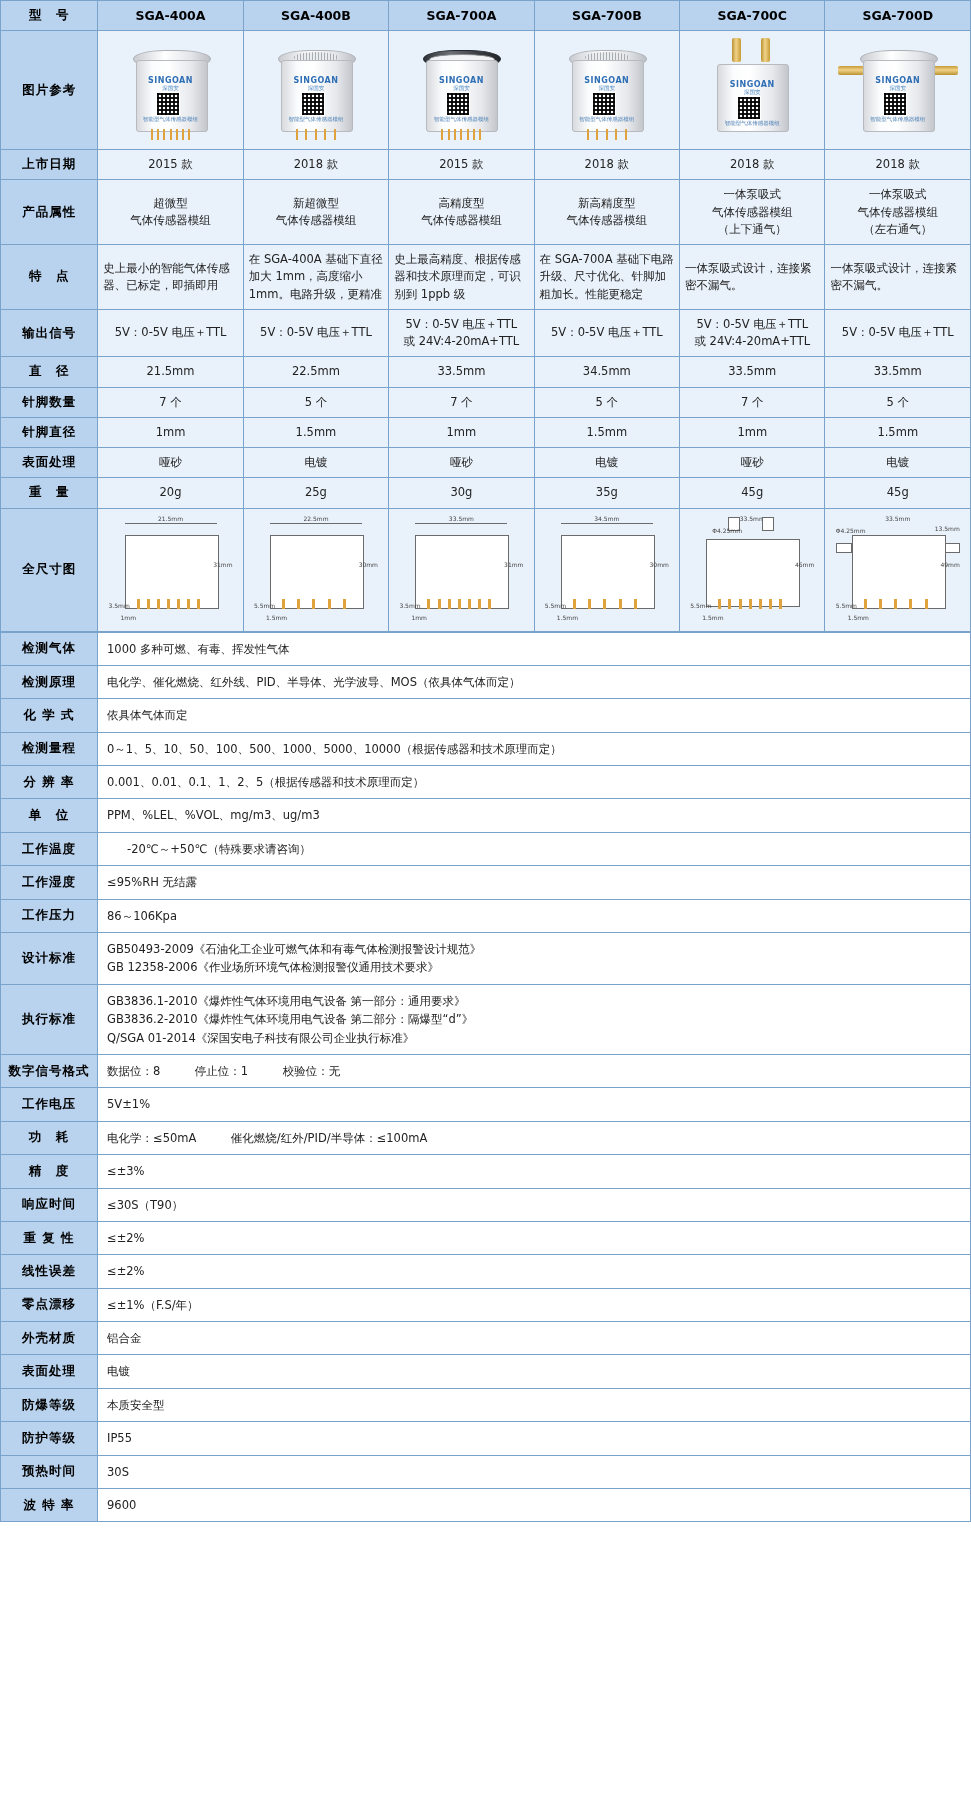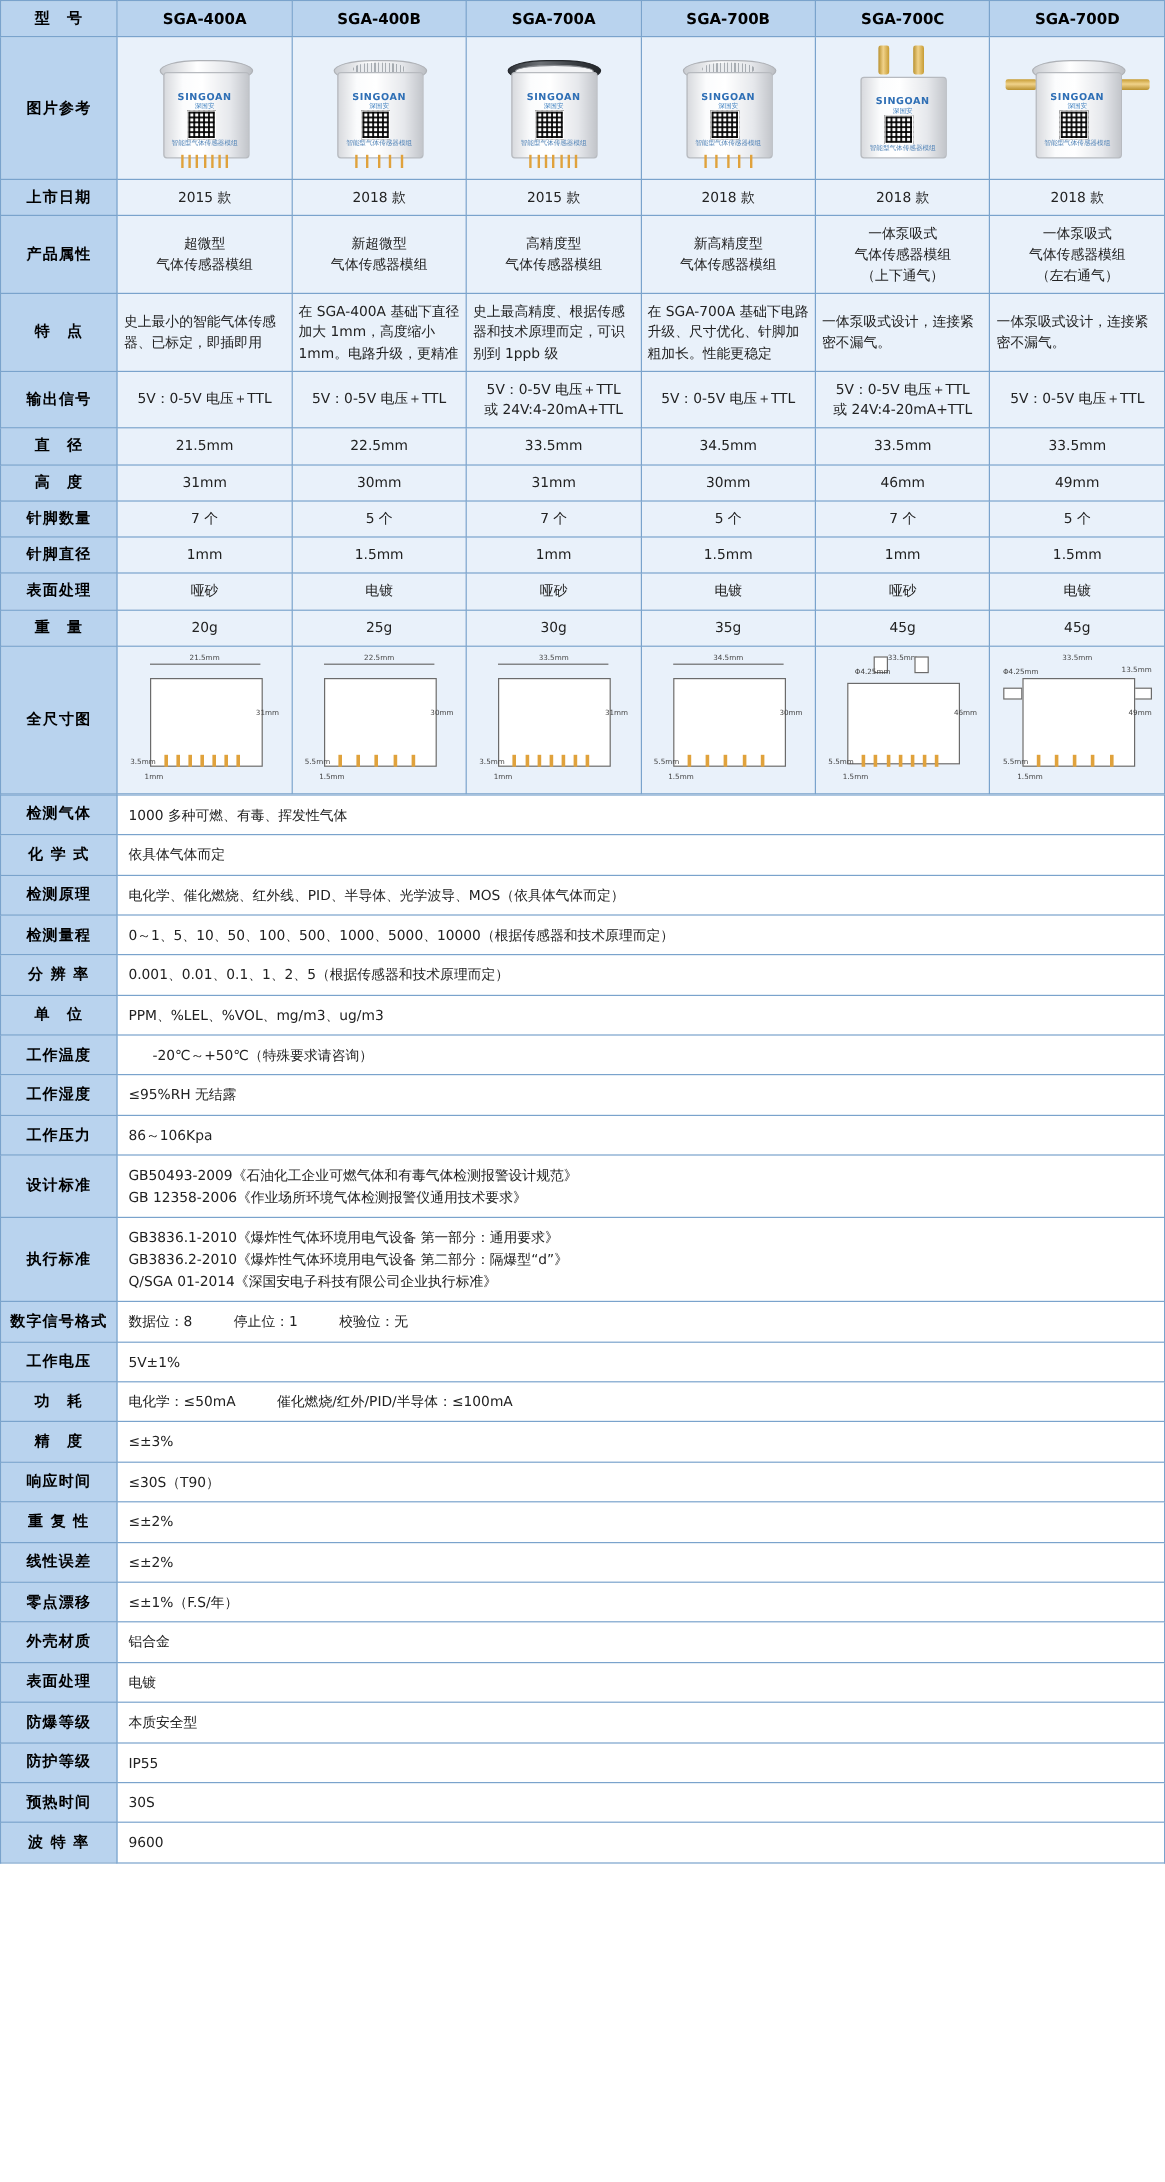--- a/index.html
+++ b/index.html
@@ -233,29 +233,20 @@
     <tr>
       <td class="lbl">直　径</td>
       <td class="cell">21.5mm</td>
       <td class="cell">22.5mm</td>
       <td class="cell">33.5mm</td>
       <td class="cell">34.5mm</td>
       <td class="cell">33.5mm</td>
       <td class="cell">33.5mm</td>
     </tr>
 
-    <tr>
-      <td class="lbl">高　度</td>
-      <td class="cell">31mm</td>
-      <td class="cell">30mm</td>
-      <td class="cell">31mm</td>
-      <td class="cell">30mm</td>
-      <td class="cell">46mm</td>
-      <td class="cell">49mm</td>
-    </tr>
 
     <tr>
       <td class="lbl">针脚数量</td>
       <td class="cell">7 个</td>
       <td class="cell">5 个</td>
       <td class="cell">7 个</td>
       <td class="cell">5 个</td>
       <td class="cell">7 个</td>
       <td class="cell">5 个</td>
     </tr>
@@ -414,26 +405,26 @@
   <colgroup>
         <col class="c0">
         <col>
       </colgroup>
   <tbody id="spec-body">
         <tr>
           <td class="lbl">检测气体</td>
           <td class="wide" style="white-space: pre-line;">1000 多种可燃、有毒、挥发性气体</td>
         </tr>
         <tr>
+          <td class="lbl">检测原理</td>
+          <td class="wide" style="white-space: pre-line;">电化学、催化燃烧、红外线、PID、半导体、光学波导、MOS（依具体气体而定）</td>
+        </tr>
+        <tr>
           <td class="lbl">化 学 式</td>
           <td class="wide" style="white-space: pre-line;">依具体气体而定</td>
-        </tr>
-        <tr>
-          <td class="lbl">检测原理</td>
-          <td class="wide" style="white-space: pre-line;">电化学、催化燃烧、红外线、PID、半导体、光学波导、MOS（依具体气体而定）</td>
         </tr>
         <tr>
           <td class="lbl">检测量程</td>
           <td class="wide" style="white-space: pre-line;">0～1、5、10、50、100、500、1000、5000、10000（根据传感器和技术原理而定）</td>
         </tr>
         <tr>
           <td class="lbl">分 辨 率</td>
           <td class="wide" style="white-space: pre-line;">0.001、0.01、0.1、1、2、5（根据传感器和技术原理而定）</td>
         </tr>
         <tr>

